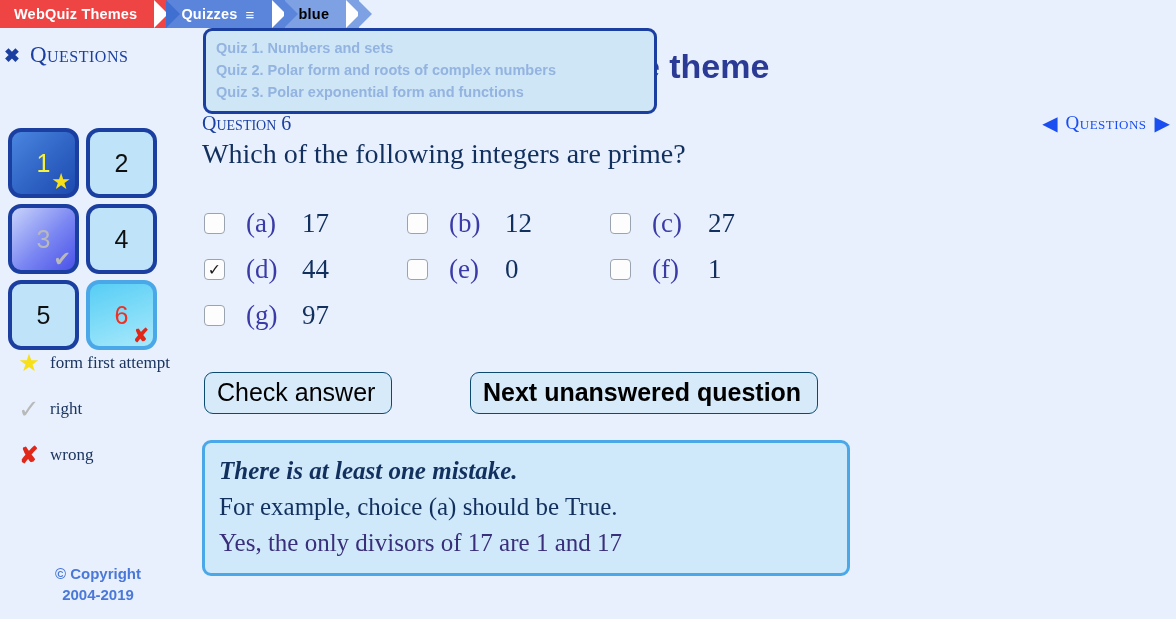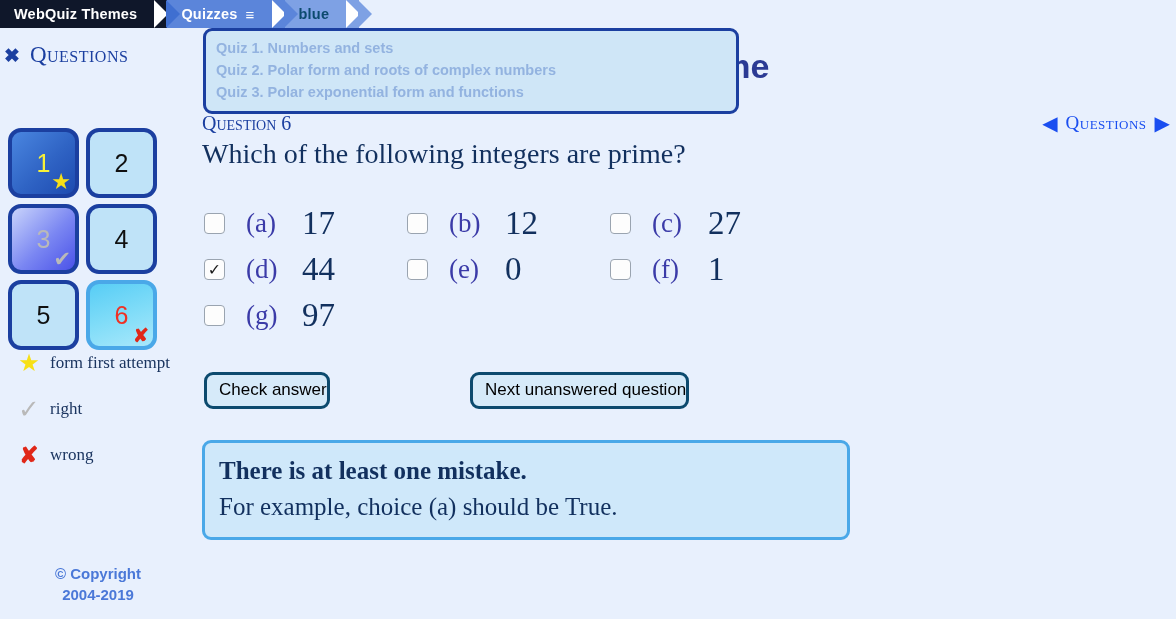--- a/index.html
+++ b/index.html
@@ -31,23 +31,23 @@
     align-items: center;
     height: 28px;
     font-size: 14.5px;
     font-weight: bold;
     color: #ffffff;
     padding-left: 14px;
     padding-right: 30px;
     white-space: nowrap;
     letter-spacing: .2px;
   }
-  .crumb-0 { background: #0f172a; }
+  .crumb-0 { background: #ef4444; }
   .crumb-1 { background: #5b85da; }
-  .crumb-2 { background: #7ea1e4; color: #0c4a6e; justify-content: flex-end; }
+  .crumb-2 { background: #7ea1e4; color: #000000; justify-content: flex-end; }
   .crumb-tail {
     position: absolute;
     right: -13px; top: 0;
     width: 0; height: 0;
     border-top: 14px solid transparent;
     border-bottom: 14px solid transparent;
     z-index: 2;
   }
   .crumb-0 .crumb-tail { border-left: 14px solid #3f6fd1; }
   .crumb-1 .crumb-tail { border-left: 14px solid #5b85da; }
@@ -65,21 +65,21 @@
     display: inline-block;
     margin-left: 8px;
     font-size: 15px;
     line-height: 1;
   }
 
   
   #quiz-dropdown {
     position: absolute;
     left: 203px; top: 28px;
-    width: 536px;
+    width: 454px;
     background: #cfe6f7;
     border: 3px solid #1b3fa0;
     border-radius: 9px;
     padding: 6px 10px 8px 10px;
     z-index: 25;
     box-sizing: border-box;
   }
   .dd-item {
     font-size: 14.5px;
     font-weight: bold;
@@ -314,65 +314,66 @@
   }
   .opt .lbl {
     font-family: "Liberation Serif", serif;
     font-size: 27px;
     color: #3b3ba8;
     margin-left: 21px;
     width: 48px;
   }
   .opt .val {
     font-family: "Liberation Serif", serif;
-    font-size: 33px;
+    font-size: 27px;
     color: #12305e;
     margin-left: 8px;
   }
 
   #buttons {
     position: absolute;
     left: 4px;
     top: 272px;
     width: 700px;
   }
   .quiz-btn {
     position: absolute;
     background: #d6eaf9;
-    border: 3px solid #0c4a6e;
+    border: 1px solid #0c4a6e;
     border-radius: 9px;
     color: #000000;
-    font-size: 17px;
+    font-size: 25px;
     font-family: "Liberation Sans", sans-serif;
-    padding: 5px 0 6px 12px;
+    padding: 5px 16px 6px 12px;
     cursor: pointer;
     white-space: nowrap;
     box-sizing: border-box;
   }
   #check-answer-button { left: 0; top: 0; }
-  #next-question-button { left: 266px; top: 0; }
+  #next-question-button { left: 266px; top: 0; font-weight: bold; }
 
   #feedback {
     position: absolute;
     left: 2px;
     top: 340px;
     width: 648px;
     background: #cfe8fa;
     border: 3px solid #4aa8e8;
     border-radius: 9px;
     padding: 10px 14px 12px 14px;
     box-sizing: border-box;
   }
   .fb-line {
     font-family: "Liberation Serif", serif;
     font-size: 25px;
     line-height: 36px;
     color: #12305e;
   }
   .fb-line.em {
+    font-style: italic;
     font-weight: bold;
   }
   .fb-line.purple { color: #3a2f7a; }
 </style>
 </head>
 <body>
 
 <div id="breadcrumb">
   <div class="crumb crumb-0">
     <span>WebQuiz Themes</span>
@@ -508,14 +509,15 @@
   </div>
 
   <div id="buttons">
     <div class="quiz-btn" id="check-answer-button">Check answer</div>
     <div class="quiz-btn" id="next-question-button">Next unanswered question</div>
   </div>
 
   <div id="feedback">
     <div class="fb-line em">There is at least one mistake.</div>
     <div class="fb-line">For example, choice (a) should be True.</div>
+    <div class="fb-line purple">Yes, the only divisors of 17 are 1 and 17</div>
   </div>
 </div>
 
 </body></html>

